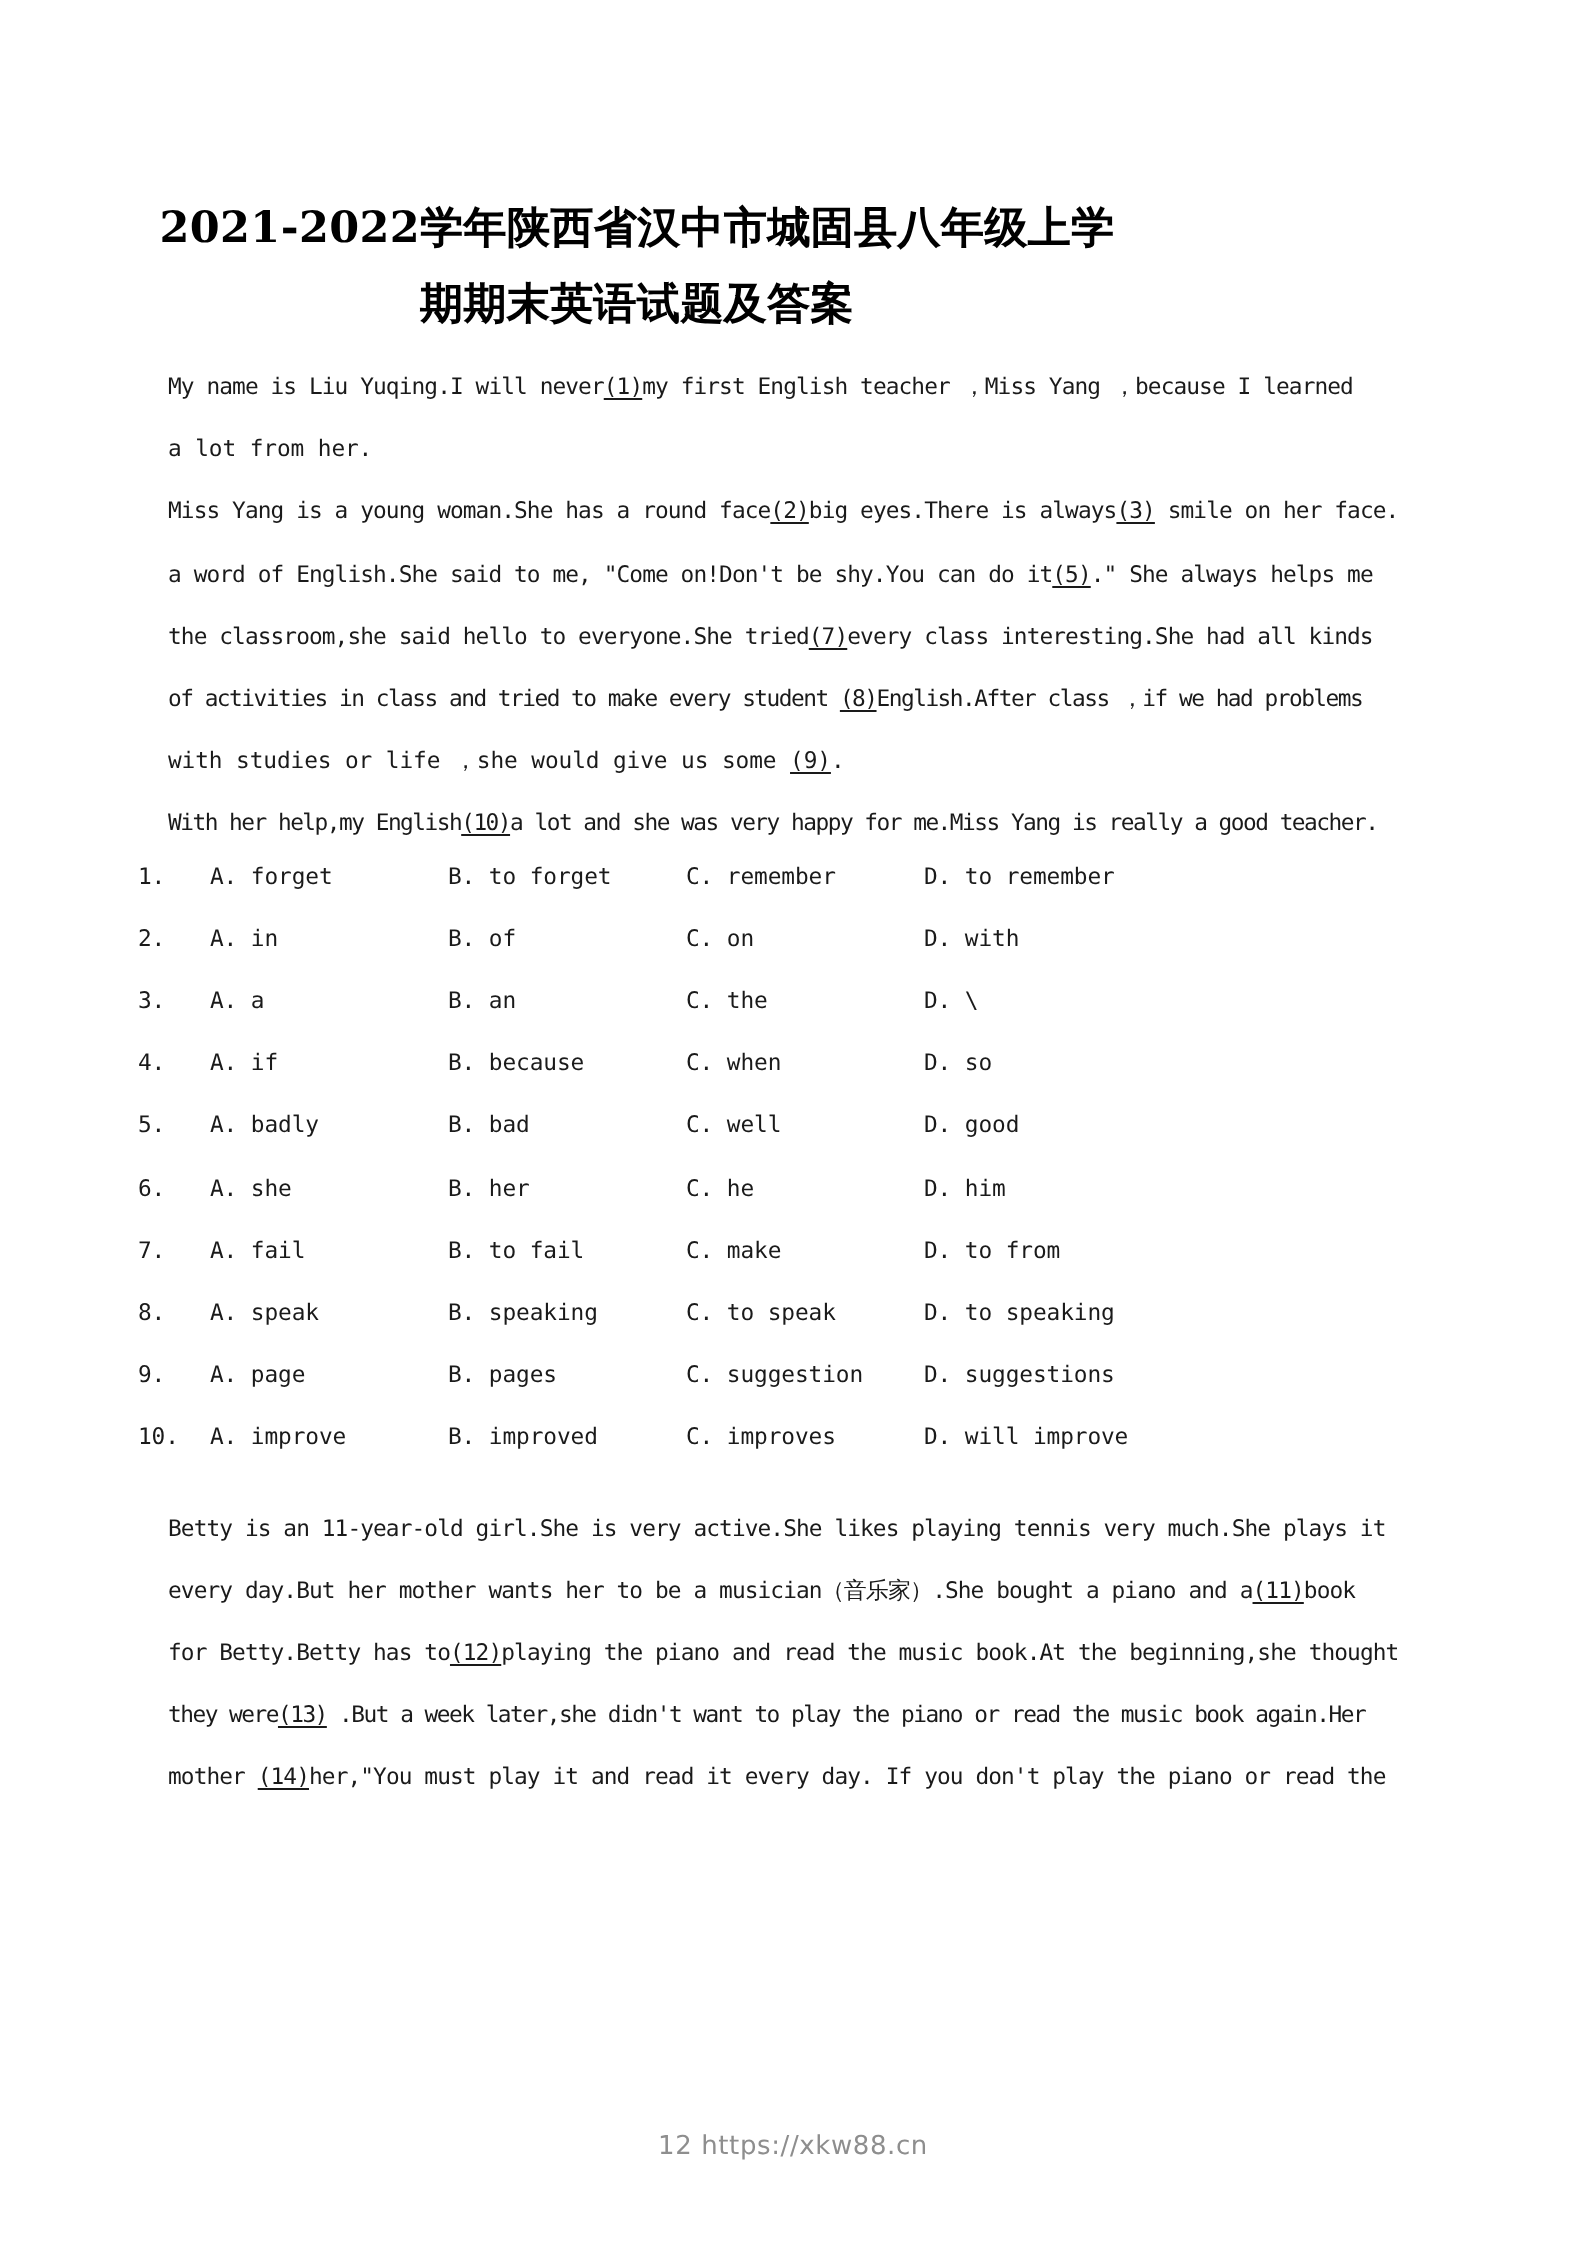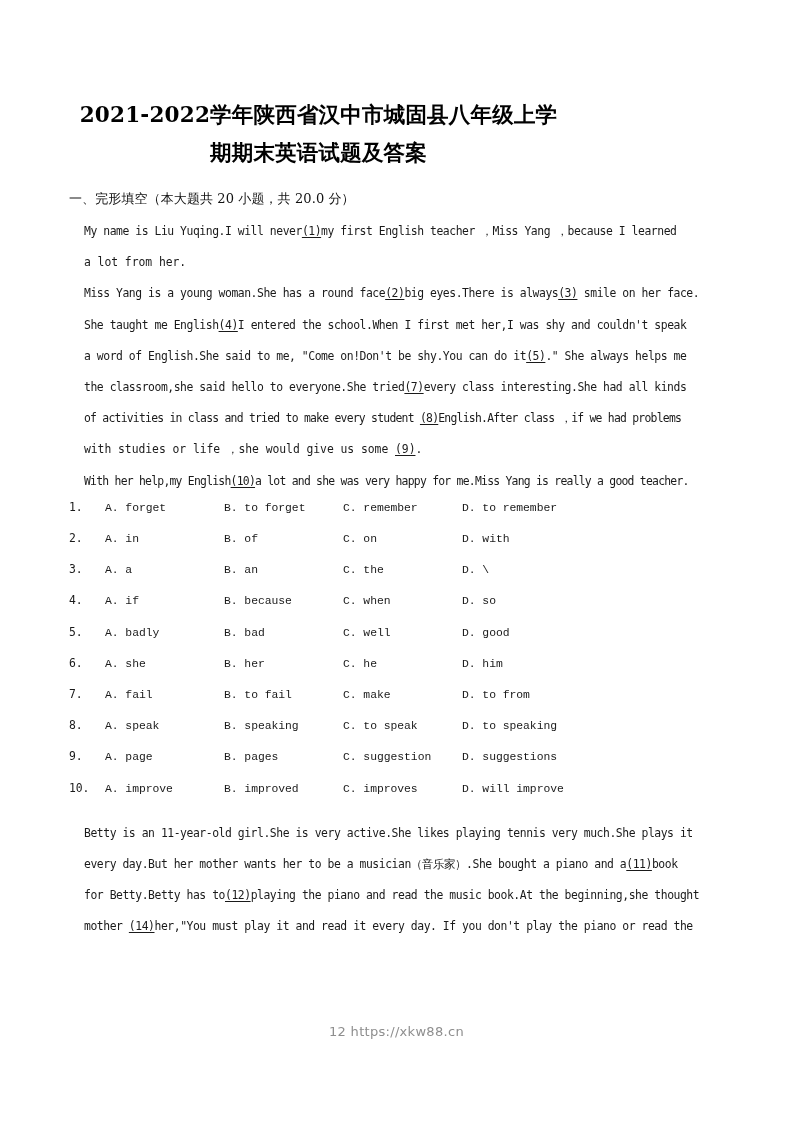--- a/index.html
+++ b/index.html
@@ -81,51 +81,49 @@
     display: flex;
     align-items: baseline;
     height: 31.2px;
     font-family: "DejaVu Sans Mono", "Liberation Mono", monospace;
     font-size: 11.4px;
     color: #1a1a1a;
     letter-spacing: -0.05px;
     white-space: nowrap;
   }
   .opt-num { width: 36px; flex: 0 0 36px; }
-  .opt-cell { flex: 0 0 119px; font-family: Liberation Mono, monospace; }
+  .opt-cell { flex: 0 0 119px; }
   .opt-cell.d { flex: 0 0 auto; width: auto; }
   .opt-row .opt-cell:nth-of-type(1) { margin-left: 0; }
 
   
   .footer {
     position: absolute;
     left: 0;
-    top: 1024px;
+    top: 1066px;
     width: 793px;
     text-align: center;
     font-family: "DejaVu Sans", "Liberation Sans", sans-serif;
     font-size: 13px;
     color: #8e8e8e;
     letter-spacing: 0.3px;
   }
 </style>
 </head>
 <body>
 
 <div class="page">
 
   <h1 class="doc-title">2021-2022学年陕西省汉中市城固县八年级上学期期末英语试题及答案</h1>
 
-  <div class="section-heading">一、完形填空（本大题共 20 小题，共 20.0 分）</div>
 
   <div class="passage" id="passage1">
       <div class="ln tight"><span>My name is Liu Yuqing.I will never</span><span class="blank">(1)</span><span>my first English teacher </span><span class="cn">，</span><span>Miss Yang </span><span class="cn">，</span><span>because I learned</span></div>
       <div class="ln"><span>a lot from her.</span></div>
       <div class="ln tight"><span>Miss Yang is a young woman.She has a round face</span><span class="blank">(2)</span><span>big eyes.There is always</span><span class="blank">(3)</span><span> smile on her face.</span></div>
-      <div class="ln tight"><span>She taught me English</span><span class="blank">(4)</span><span>I entered the school.When I first met her,I was shy and couldn't speak</span></div>
       <div class="ln tight"><span>a word of English.She said to me, "Come on!Don't be shy.You can do it</span><span class="blank">(5)</span><span>." She always helps me</span></div>
       <div class="ln tight"><span>the classroom,she said hello to everyone.She tried</span><span class="blank">(7)</span><span>every class interesting.She had all kinds</span></div>
       <div class="ln tighter"><span>of activities in class and tried to make every student </span><span class="blank">(8)</span><span>English.After class </span><span class="cn">，</span><span>if we had problems</span></div>
       <div class="ln"><span>with studies or life </span><span class="cn">，</span><span>she would give us some </span><span class="blank">(9)</span><span>.</span></div>
       <div class="ln tighter"><span>With her help,my English</span><span class="blank">(10)</span><span>a lot and she was very happy for me.Miss Yang is really a good teacher.</span></div>
     </div>
 
   <div class="options" id="options">
       <div class="opt-row">
         <span class="opt-num">1.</span>
@@ -196,18 +194,19 @@
         <span class="opt-cell">B. improved</span>
         <span class="opt-cell">C. improves</span>
         <span class="opt-cell d">D. will improve</span>
       </div>
     </div>
 
   <div class="passage" id="passage2">
       <div class="ln tight"><span>Betty is an 11-year-old girl.She is very active.She likes playing tennis very much.She plays it</span></div>
       <div class="ln tight"><span>every day.But her mother wants her to be a musician</span><span class="cn">（音乐家）</span><span>.She bought a piano and a</span><span class="blank">(11)</span><span>book</span></div>
       <div class="ln tight"><span>for Betty.Betty has to</span><span class="blank">(12)</span><span>playing the piano and read the music book.At the beginning,she thought</span></div>
+      <div class="ln tighter"><span>they were</span><span class="blank">(13)</span><span> .But a week later,she didn't want to play the piano or read the music book again.Her</span></div>
       <div class="ln tight"><span>mother </span><span class="blank">(14)</span><span>her,"You must play it and read it every day. If you don't play the piano or read the</span></div>
     </div>
 
 </div>
 
 <div class="footer">12 https://xkw88.cn</div>
 
 </body></html>

